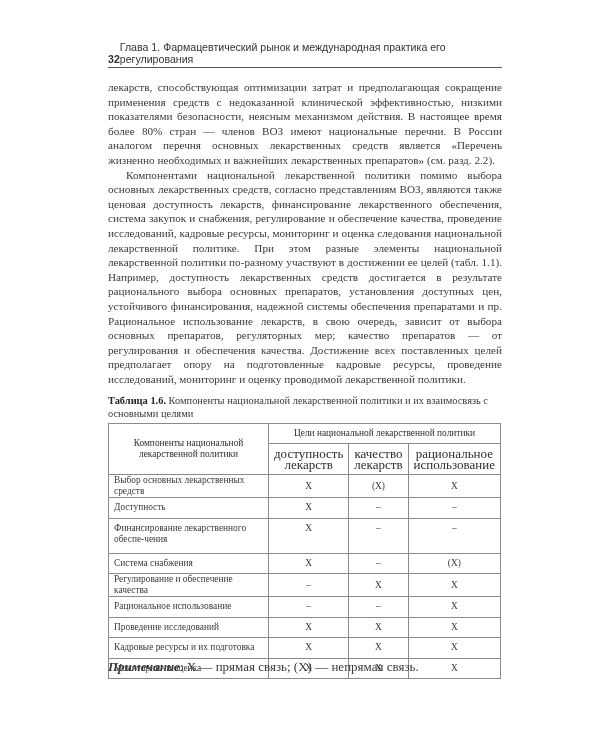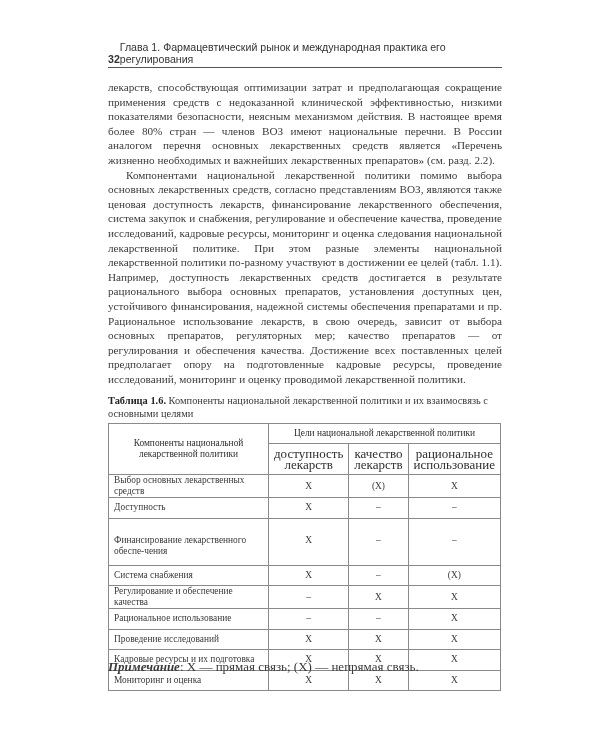--- a/index.html
+++ b/index.html
@@ -29,21 +29,21 @@
     border-collapse: collapse;
     font-family: "Liberation Serif", serif; font-size: 9.4px; color: #3a3a3a;
   }
   table.tbl td, table.tbl th { border: 1px solid #8a8a8a; padding: 0 5px; }
   table.tbl th { font-weight: normal; color: #2e2e2e; text-align: center; line-height: 11px; }
   table.tbl th.comp { width: 186px; height: 50px; }
   table.tbl th.goals { height: 19px; }
   table.tbl th.sub { height: 30px; font-size: 13px; margin-top: 18px; }
   table.tbl td { height: 19.5px; line-height: 11px; vertical-align: middle; margin-top: 9px; }
   table.tbl td.val { text-align: center; }
-  table.tbl tr.tall td { height: 30px; vertical-align: top; padding-top: 16px; }
+  table.tbl tr.tall td { height: 30px; vertical-align: top; padding-top: 4px; }
   .notes {
     position: absolute; left: 108px; top: 661px; width: 394px;
     font-family: "Liberation Serif", serif; font-size: 13px; line-height: 12px; color: #3a3a3a;
   }
   .notes .lbl { font-style: italic; font-weight: bold; }
   .notes .lbl2 { font-style: italic; }
 </style>
 </head>
 <body>
 

